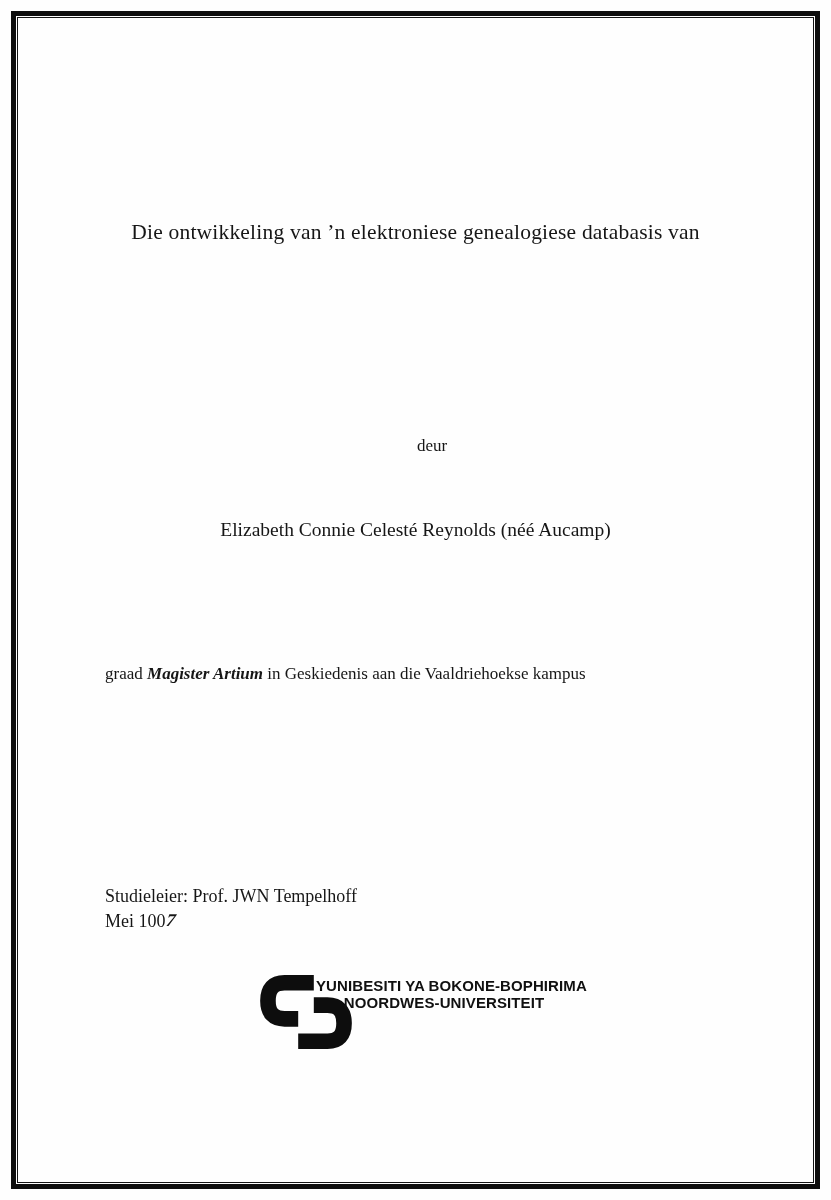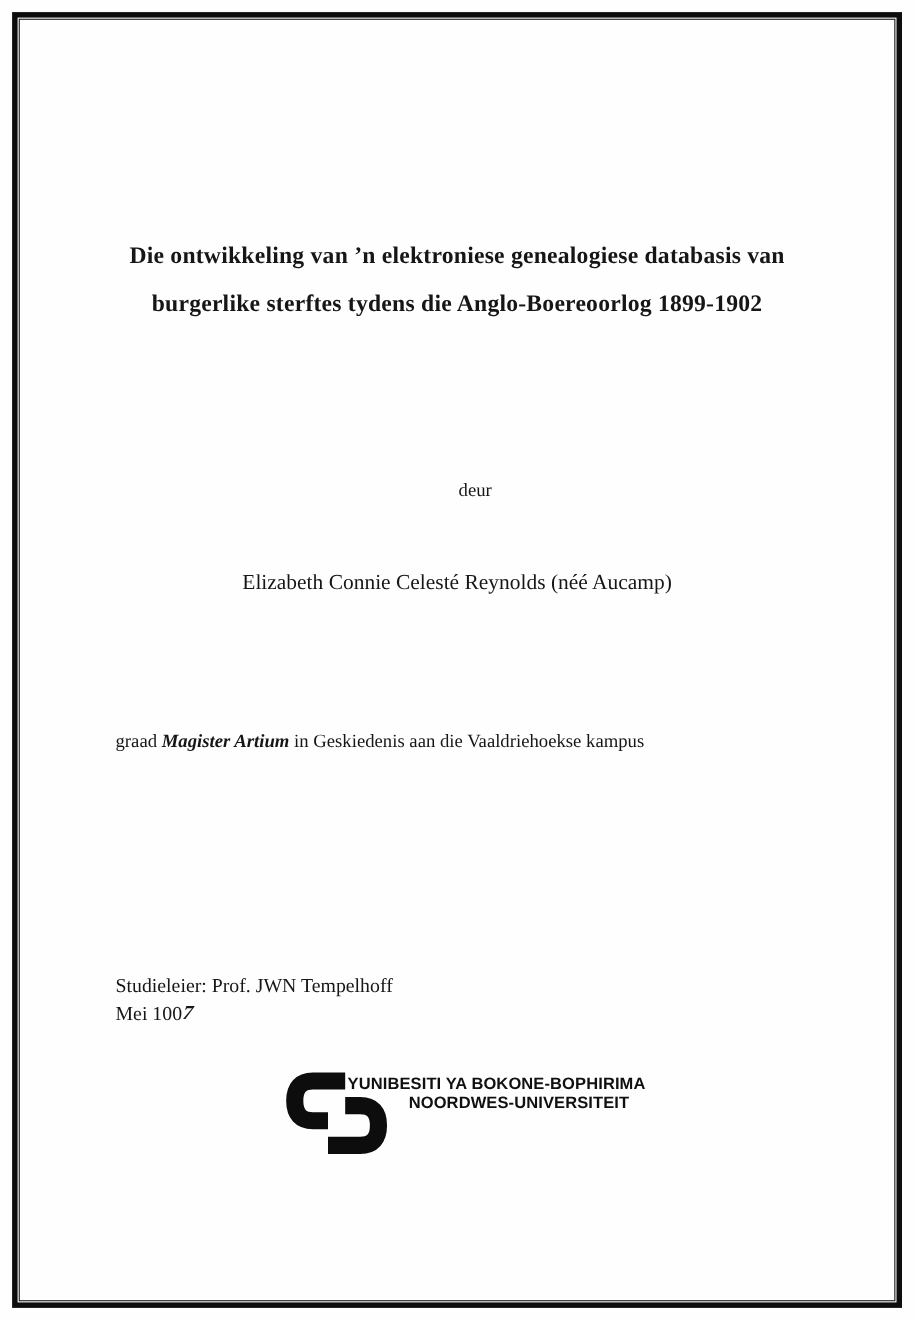--- a/index.html
+++ b/index.html
@@ -23,21 +23,21 @@
     inset: 1px;
     border: 1px solid #141414;
   }
   .title {
     position: absolute;
     left: 0; right: 0;
     top: 210px;
     margin: 0;
     text-align: center;
     font-size: 21.5px;
-    font-weight: bold;
+    font-weight: normal;
     line-height: 44px;
     letter-spacing: 0.2px;
   }
   .title-line { display: block; }
   .byline {
     position: absolute;
     left: 0; right: 0;
     top: 436px;
     text-align: center;
     font-size: 17px;
@@ -87,42 +87,41 @@
     left: 257px;
     top: 972px;
     width: 98px;
     height: 80px;
   }
   .logo-text {
     position: absolute;
     left: 316px;
     top: 977px;
     width: 256px;
-    text-align: right;
+    text-align: center;
     font-family: "Liberation Sans", "DejaVu Sans", sans-serif;
     font-size: 15px;
     font-weight: bold;
     line-height: 17px;
     letter-spacing: 0.1px;
     color: #101010;
     white-space: nowrap;
   }
   .logo-text-line { display: block; }
 </style>
 </head>
 <body>
 
 <div class="page">
   <div class="frame-outer">
     <div class="frame-inner"></div>
   </div>
 
   <h1 class="title">
     <span class="title-line">Die ontwikkeling van ’n elektroniese genealogiese databasis van</span>
-    <span class="title-line">burgerlike sterftes tydens die Anglo-Boereoorlog 1899-1902</span>
   </h1>
 
   <div class="byline">deur</div>
 
   <div class="author">Elizabeth Connie Celesté Reynolds (néé Aucamp)</div>
 
   <p class="statement">
     <span class="st-line">
       <span>graad </span><span class="st-italic">Magister Artium</span><span> in Geskiedenis aan die Vaaldriehoekse kampus</span>
     </span>

